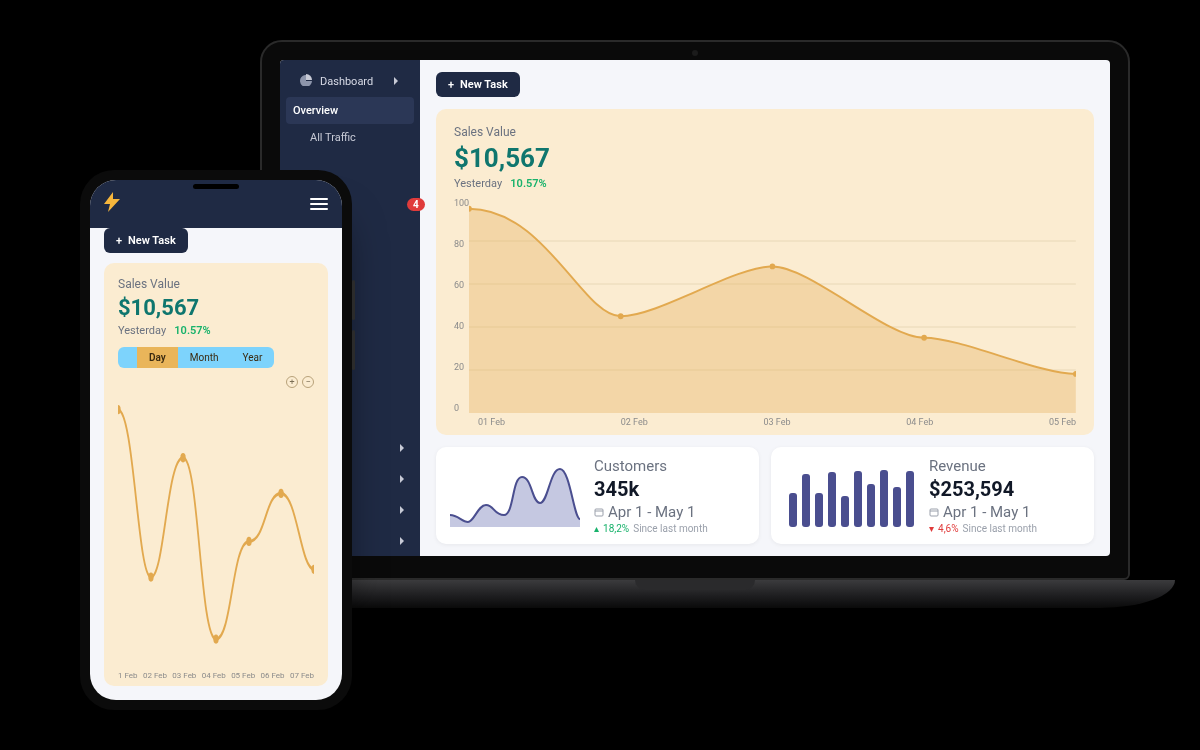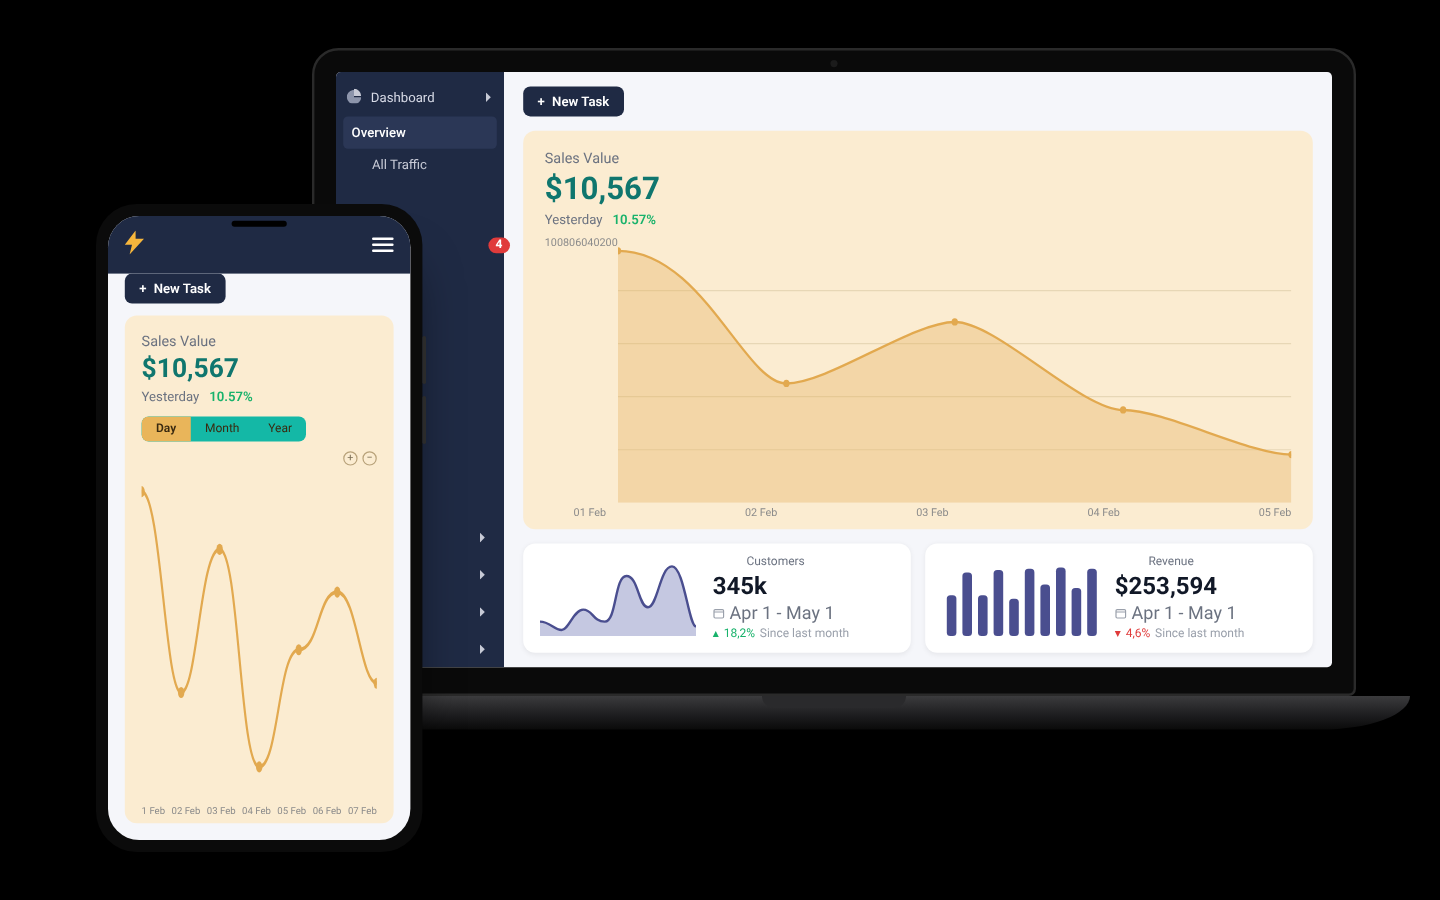--- a/index.html
+++ b/index.html
@@ -31,21 +31,21 @@
     content:""; position:absolute; top:0; left:50%; transform:translateX(-50%);
     width:120px; height:10px; background:#2a2a2c; border-radius:0 0 10px 10px;
   }
 
   
   .sidebar {
     width: 140px; height: 100%; background: #1f2a44; color: #c7cad6;
     font-size: 11px; padding-top: 6px; position: relative;
   }
   .side-item {
-    display:flex; align-items:center; gap:8px; padding:8px 9px; cursor:pointer;
+    display:flex; align-items:center; gap:8px; padding:8px 20px; cursor:pointer;
     color:#d7dae6; white-space:nowrap;
   }
   .side-item .chev { margin-left:auto; }
   .side-sub { padding:7px 12px 7px 30px; cursor:pointer; color:#c7cad6; }
   .side-sub.active { background:#2b3756; color:#fff; font-weight:500; border-radius:4px; margin:0 6px; padding-left:7px; }
   .side-bottom { position:absolute; bottom:8px; right:14px; display:flex; flex-direction:column; gap:18px; align-items:flex-end; }
   .side-bottom .chev { cursor:pointer; }
 
   .main {
     flex:1; padding:12px 16px; display:flex; flex-direction:column; gap:12px; overflow:hidden;
@@ -63,35 +63,35 @@
   }
 
   .big-card {
     background:#fbecd1; border-radius:10px; padding:16px 18px 8px 18px;
     flex:1; display:flex; flex-direction:column; position:relative;
   }
   .sv-title { color:#6b7280; font-size:12px; margin-bottom:4px; }
   .sv-value { font-size:26px; font-weight:700; color:#0f766e; }
   .sv-sub { font-size:11px; color:#6b7280; margin-top:4px; }
   .sv-sub .pct { color:#18b26b; font-weight:600; }
-  .axis-y { display:flex; flex-direction:row; justify-content:space-between;
+  .axis-y { display:flex; flex-direction:column; justify-content:space-between;
             font-size:9px; color:#8b8b8b; }
   .axis-x { display:flex; justify-content:space-between; font-size:9px; color:#8b8b8b;
             padding:4px 0 0 24px; }
   .chart-wrap { flex:1; display:flex; margin-top:8px; }
   .chart-svg { flex:1; }
 
   .stat-row { display:flex; gap:12px; }
   .stat-card {
     flex:1; background:#fff; border-radius:10px; padding:10px 14px;
     display:flex; align-items:center; gap:14px; box-shadow:0 1px 4px rgba(0,0,0,.06);
   }
   .stat-chart { width:130px; height:62px; }
   .stat-body { display:flex; flex-direction:column; gap:2px; }
-  .stat-label { font-size:10px; color:#6b7280;margin-left:28px; }
+  .stat-label { font-size:15px; color:#6b7280; }
   .stat-value { font-size:20px; font-weight:700; color:#111827; }
   .stat-range { font-size:15px; color:#6b7280; display:flex; align-items:center; gap:4px; }
   .stat-delta { font-size:10px; display:flex; align-items:center; gap:4px; }
   .up { color:#18b26b; } .down { color:#e03b3b; }
   .muted { color:#9aa0ab; }
 
   
   .phone {
     position:absolute; left:80px; top:170px; width:272px; height:540px;
     background:#0b0b0b; border-radius:34px; padding:10px;
@@ -126,21 +126,21 @@
   }
   .avatar { width:24px; height:24px; border-radius:50%; background:linear-gradient(135deg,#c58b60,#7a9a7a); margin-left:auto; }
   .bell { position:relative; font-size:14px; color:#374151; }
   .bell::after { content:""; position:absolute; top:-1px; right:-2px; width:6px; height:6px; background:#e03b3b; border-radius:50%; }
 
   .phone-main { padding:0 14px 14px 14px; display:flex; flex-direction:column; gap:10px; flex:1; overflow:hidden; }
   .phone-card {
     background:#fbecd1; border-radius:10px; padding:14px 14px 6px 14px;
     flex:1; display:flex; flex-direction:column;
   }
-  .seg { display:flex; background:#14b8a6; border-radius:6px; overflow:hidden; width:max-content; margin-top:10px; }
+  .seg { display:flex; background:#7dd3fc; border-radius:6px; overflow:hidden; width:max-content; margin-top:10px;padding-left:19px; }
   .seg button { border:none; background:transparent; font-size:10px; padding:5px 12px; cursor:pointer; color:#3a2a10; }
   .seg button.active { background:#e9b55a; font-weight:600; }
   .mini-icons { align-self:flex-end; margin-top:8px; font-size:10px; color:#7a6e55; display:flex; gap:4px; }
   .mini-icons span { width:12px; height:12px; border:1px solid #b8a27a; border-radius:50%; display:flex; align-items:center; justify-content:center; font-size:9px;}
   .phone-axis-x { display:flex; justify-content:space-between; font-size:8px; color:#8b8b8b; padding-top:4px; }
 
   .chev { display:inline-block; }
   svg .line-stroke { fill:none; stroke:#e2a94f; stroke-width:2; }
   svg .area-fill { fill:rgba(230,175,90,.35); }
   svg .dot { fill:#e2a94f; }

